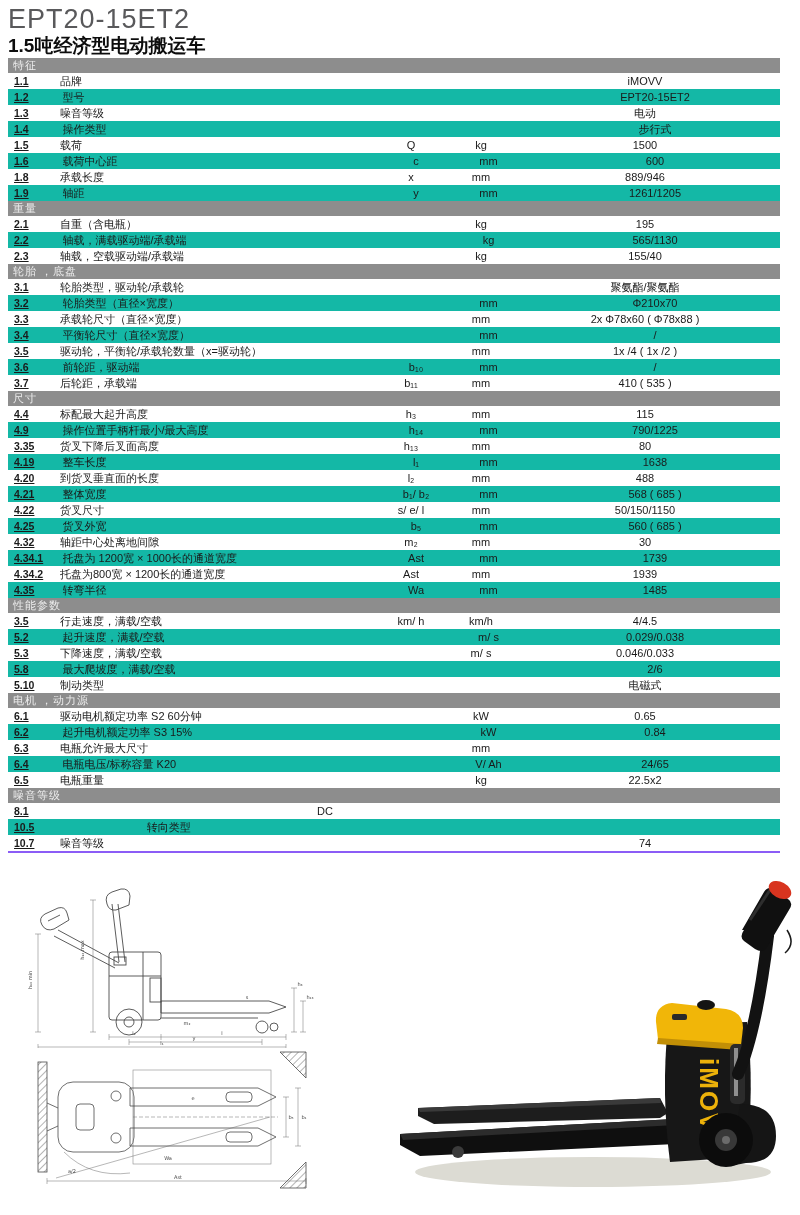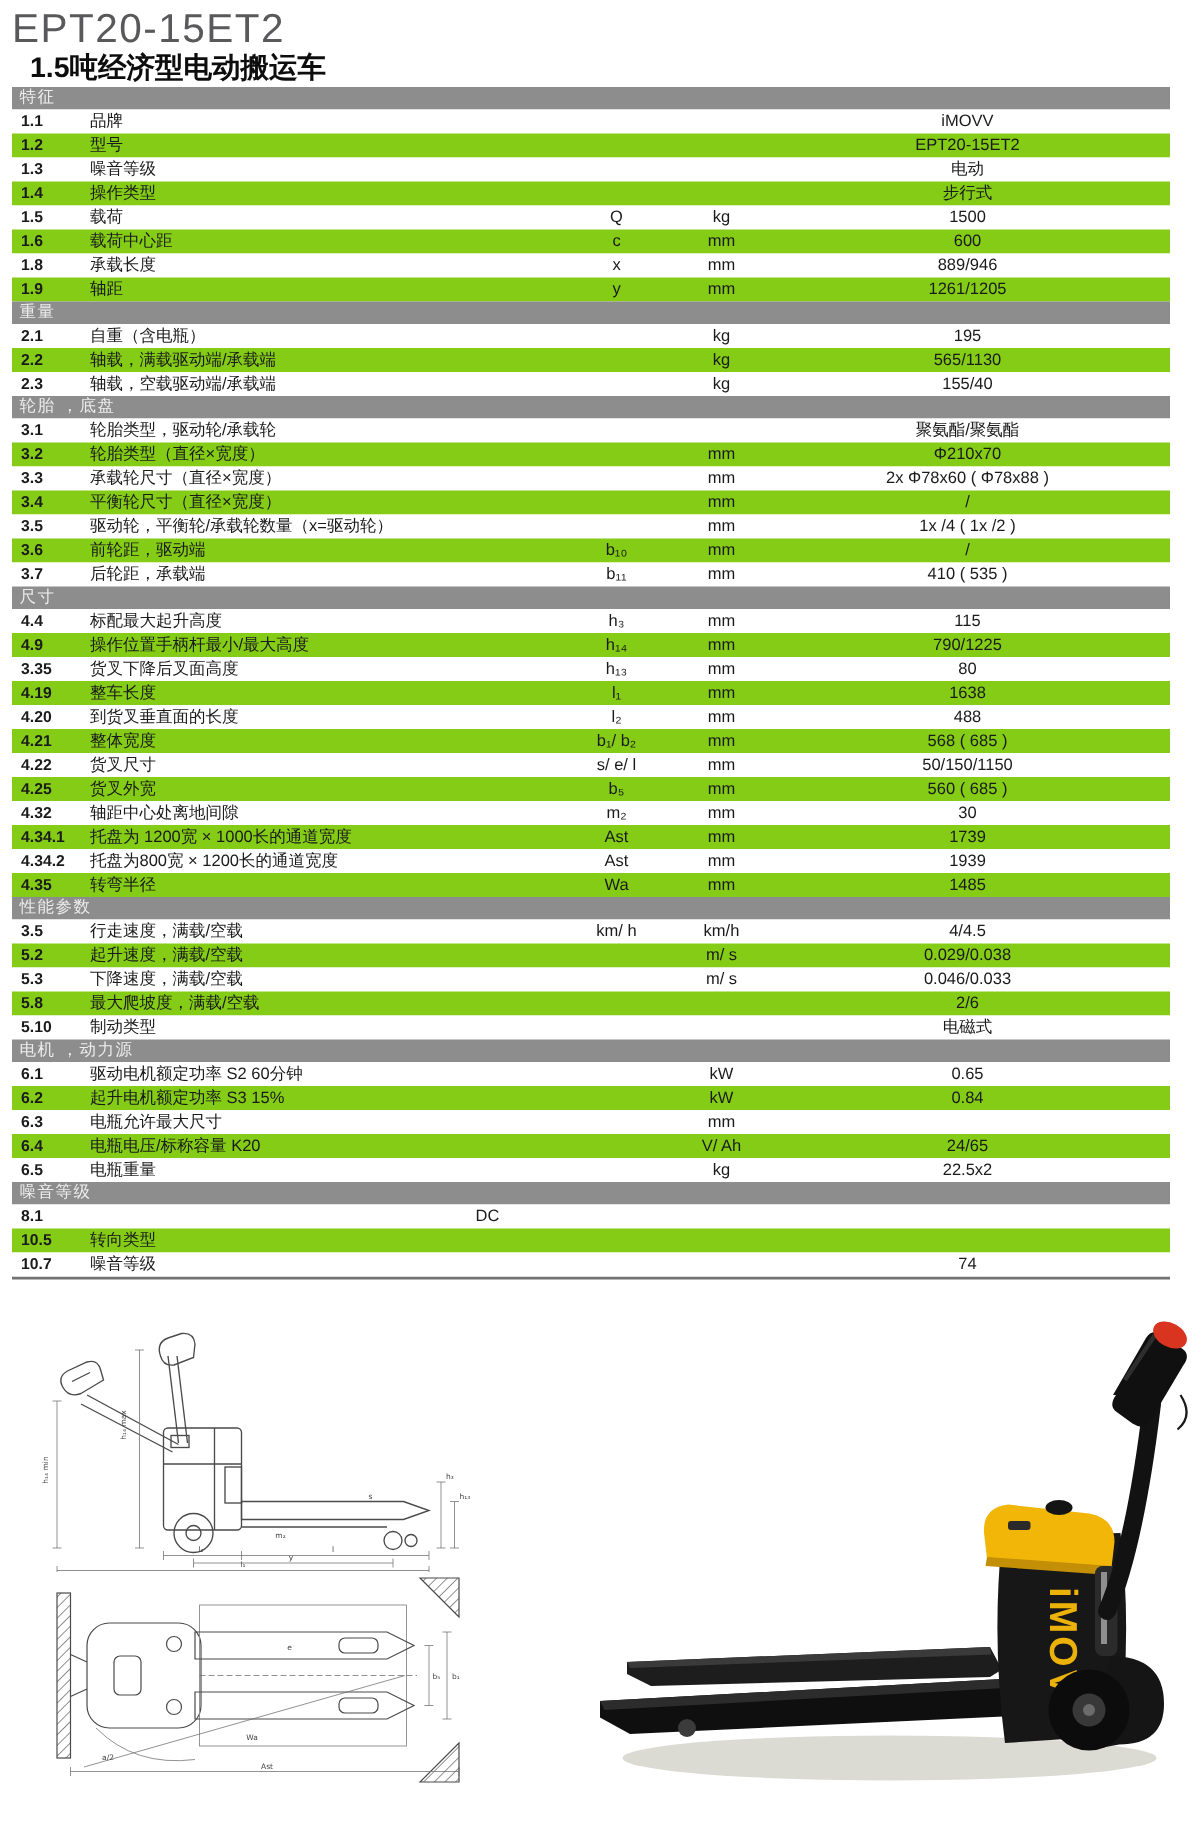--- a/index.html
+++ b/index.html
@@ -3,30 +3,30 @@
 <meta charset="utf-8">
 <style>
   html,body{margin:0;padding:0;}
   body{
     width:800px;height:1215px;background:#ffffff;position:relative;
     font-family:"Liberation Sans","DejaVu Sans",sans-serif;color:#1a1a1a;
     overflow:hidden;
   }
   .header{position:absolute;left:8px;top:4px;}
   .model-title{font-size:27px;color:#59595b;letter-spacing:1px;line-height:30px;}
-  .sub-title{font-size:19px;font-weight:bold;color:#0d0d0d;line-height:22px;margin-top:1px;margin-left:12px;}
-
-  .spec-table{position:absolute;left:8px;top:58px;width:772px;border-bottom:2px solid #737373;}
+  .sub-title{font-size:19px;font-weight:bold;color:#0d0d0d;line-height:22px;margin-top:1px;}
+
+  .spec-table{position:absolute;left:8px;top:58px;width:772px;border-bottom:2px solid #8b5cf6;}
   .sec-bar{
     height:15px;line-height:15px;background:#8d8d8d;color:#ececec;
     font-size:11px;padding-left:5px;box-sizing:border-box;letter-spacing:1px;
   }
   .row{display:flex;height:16px;line-height:16px;font-size:11px;align-items:center;background:#ffffff;}
-  .row.alt{background:#84cc16;}
-  .c-code{width:52px;padding-left:6px;box-sizing:border-box;font-weight:bold;font-size:10.5px;flex:none;}
+  .row.alt{background:#14b8a6;justify-content:space-between;}
+  .c-code{width:52px;padding-left:6px;box-sizing:border-box;font-weight:bold;font-size:10.5px;flex:none;text-decoration:underline;}
   .c-label{width:320px;flex:none;white-space:nowrap;overflow:hidden;}
   .c-sym{width:62px;flex:none;text-align:center;}
   .c-unit{width:78px;flex:none;text-align:center;}
   .c-val{width:250px;flex:none;text-align:center;}
 
   .fig-side{position:absolute;left:22px;top:880px;}
   .fig-top{position:absolute;left:28px;top:1046px;}
   .fig-photo{position:absolute;left:388px;top:872px;}
   svg text.dim{font-family:"DejaVu Sans",sans-serif;font-size:5px;fill:#444;}
   svg text.brand{font-family:"Liberation Sans",sans-serif;font-weight:bold;}

